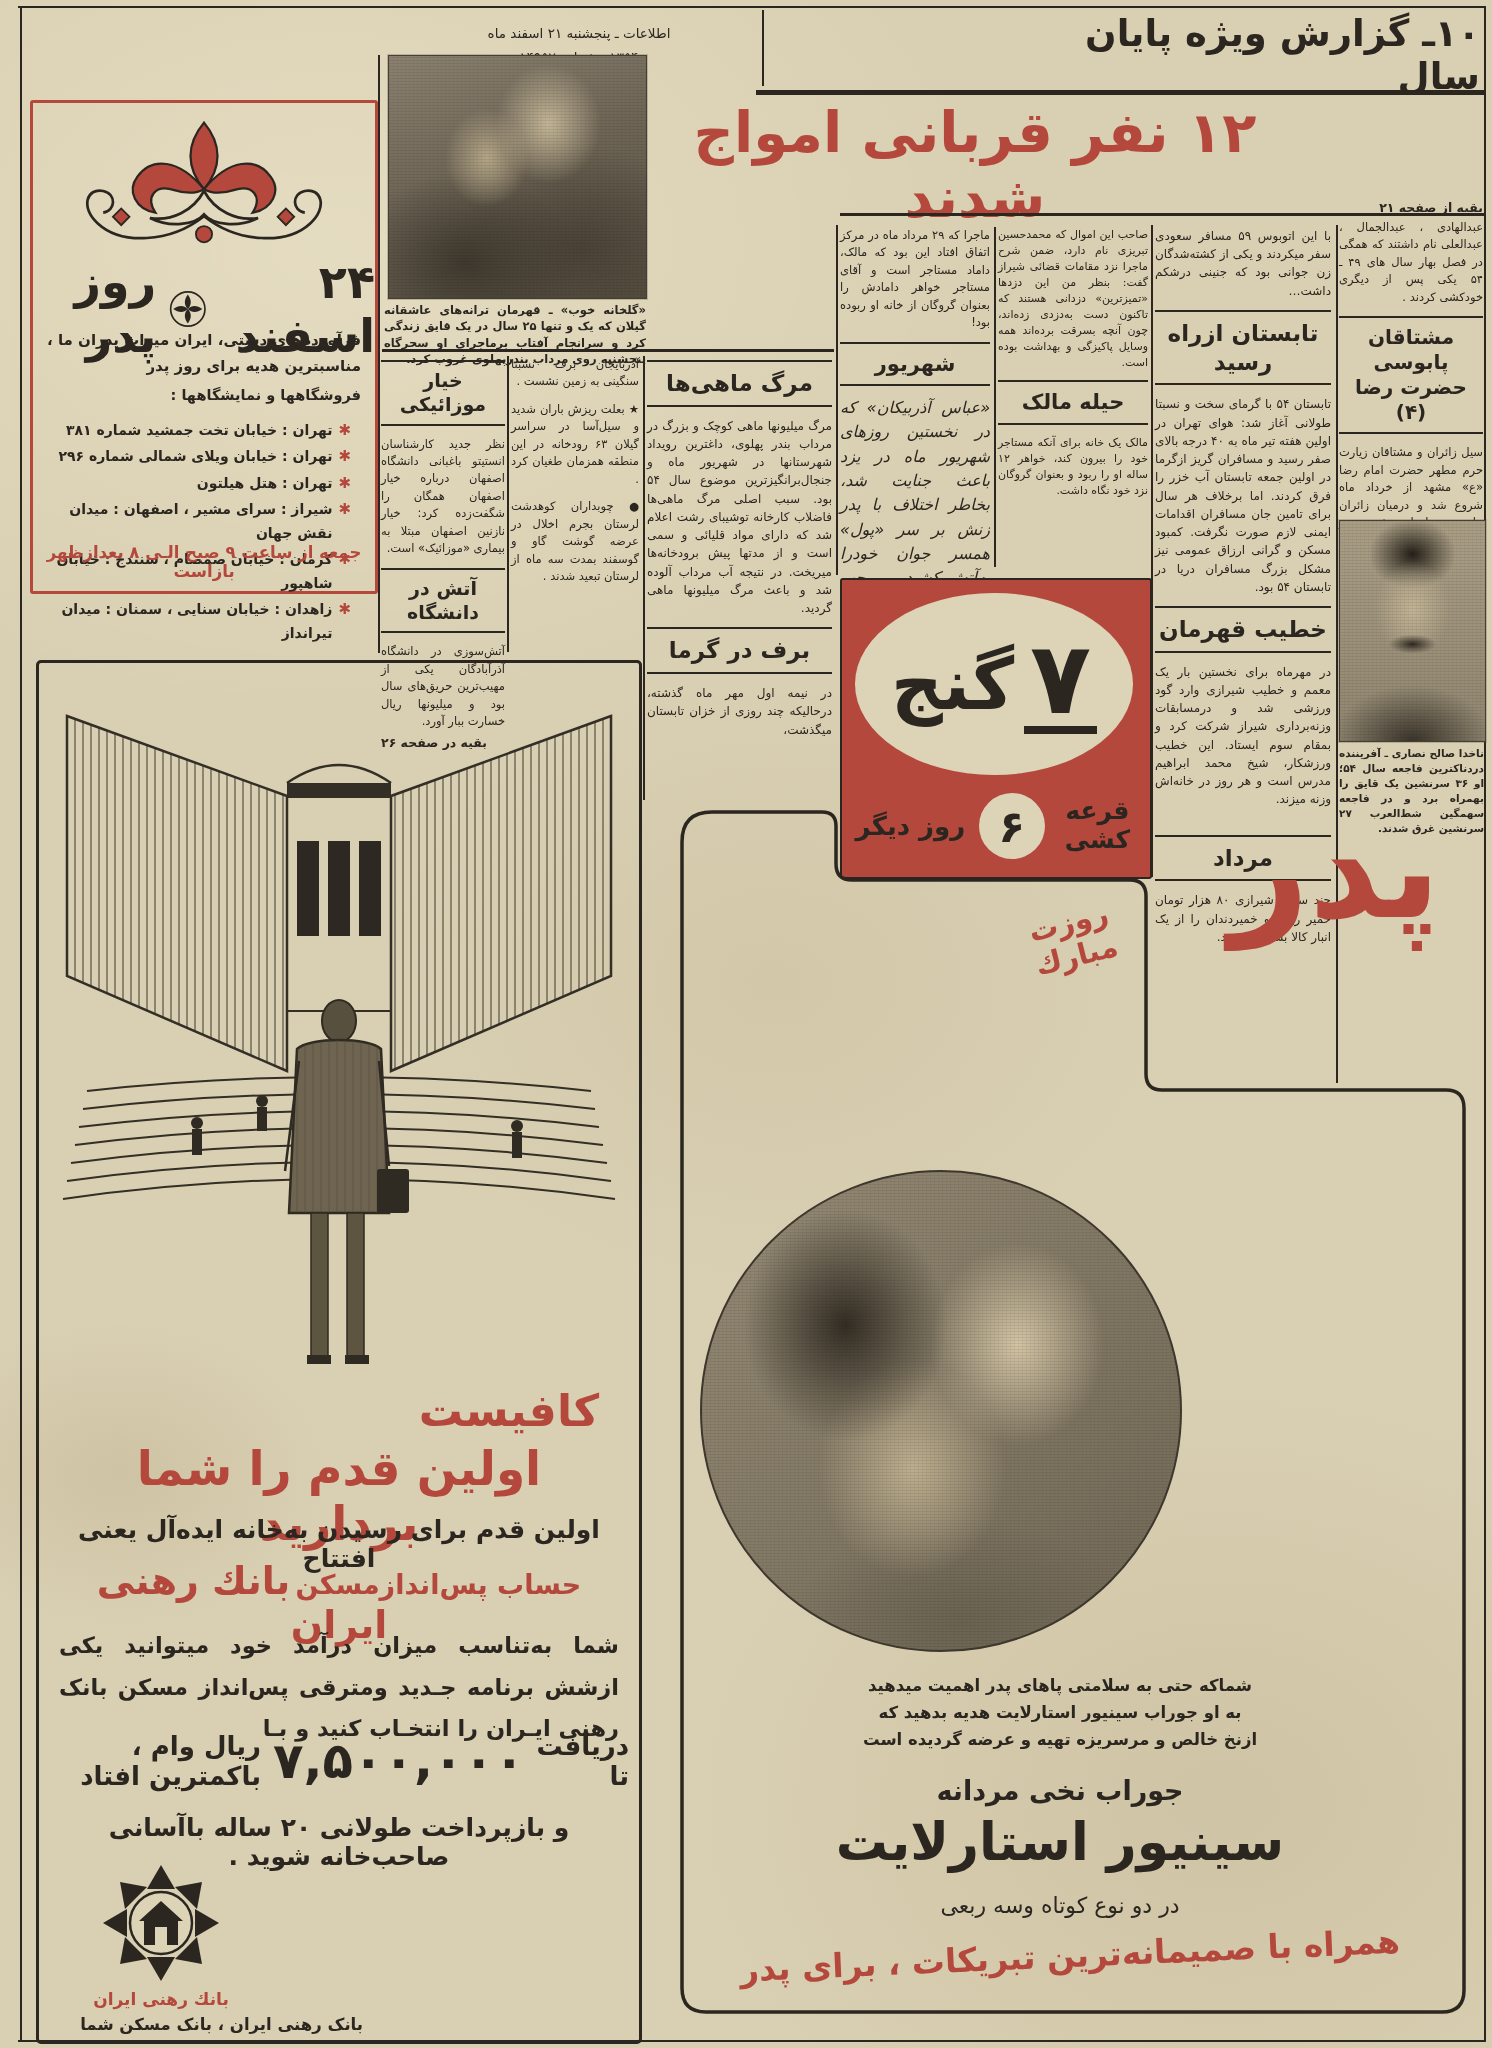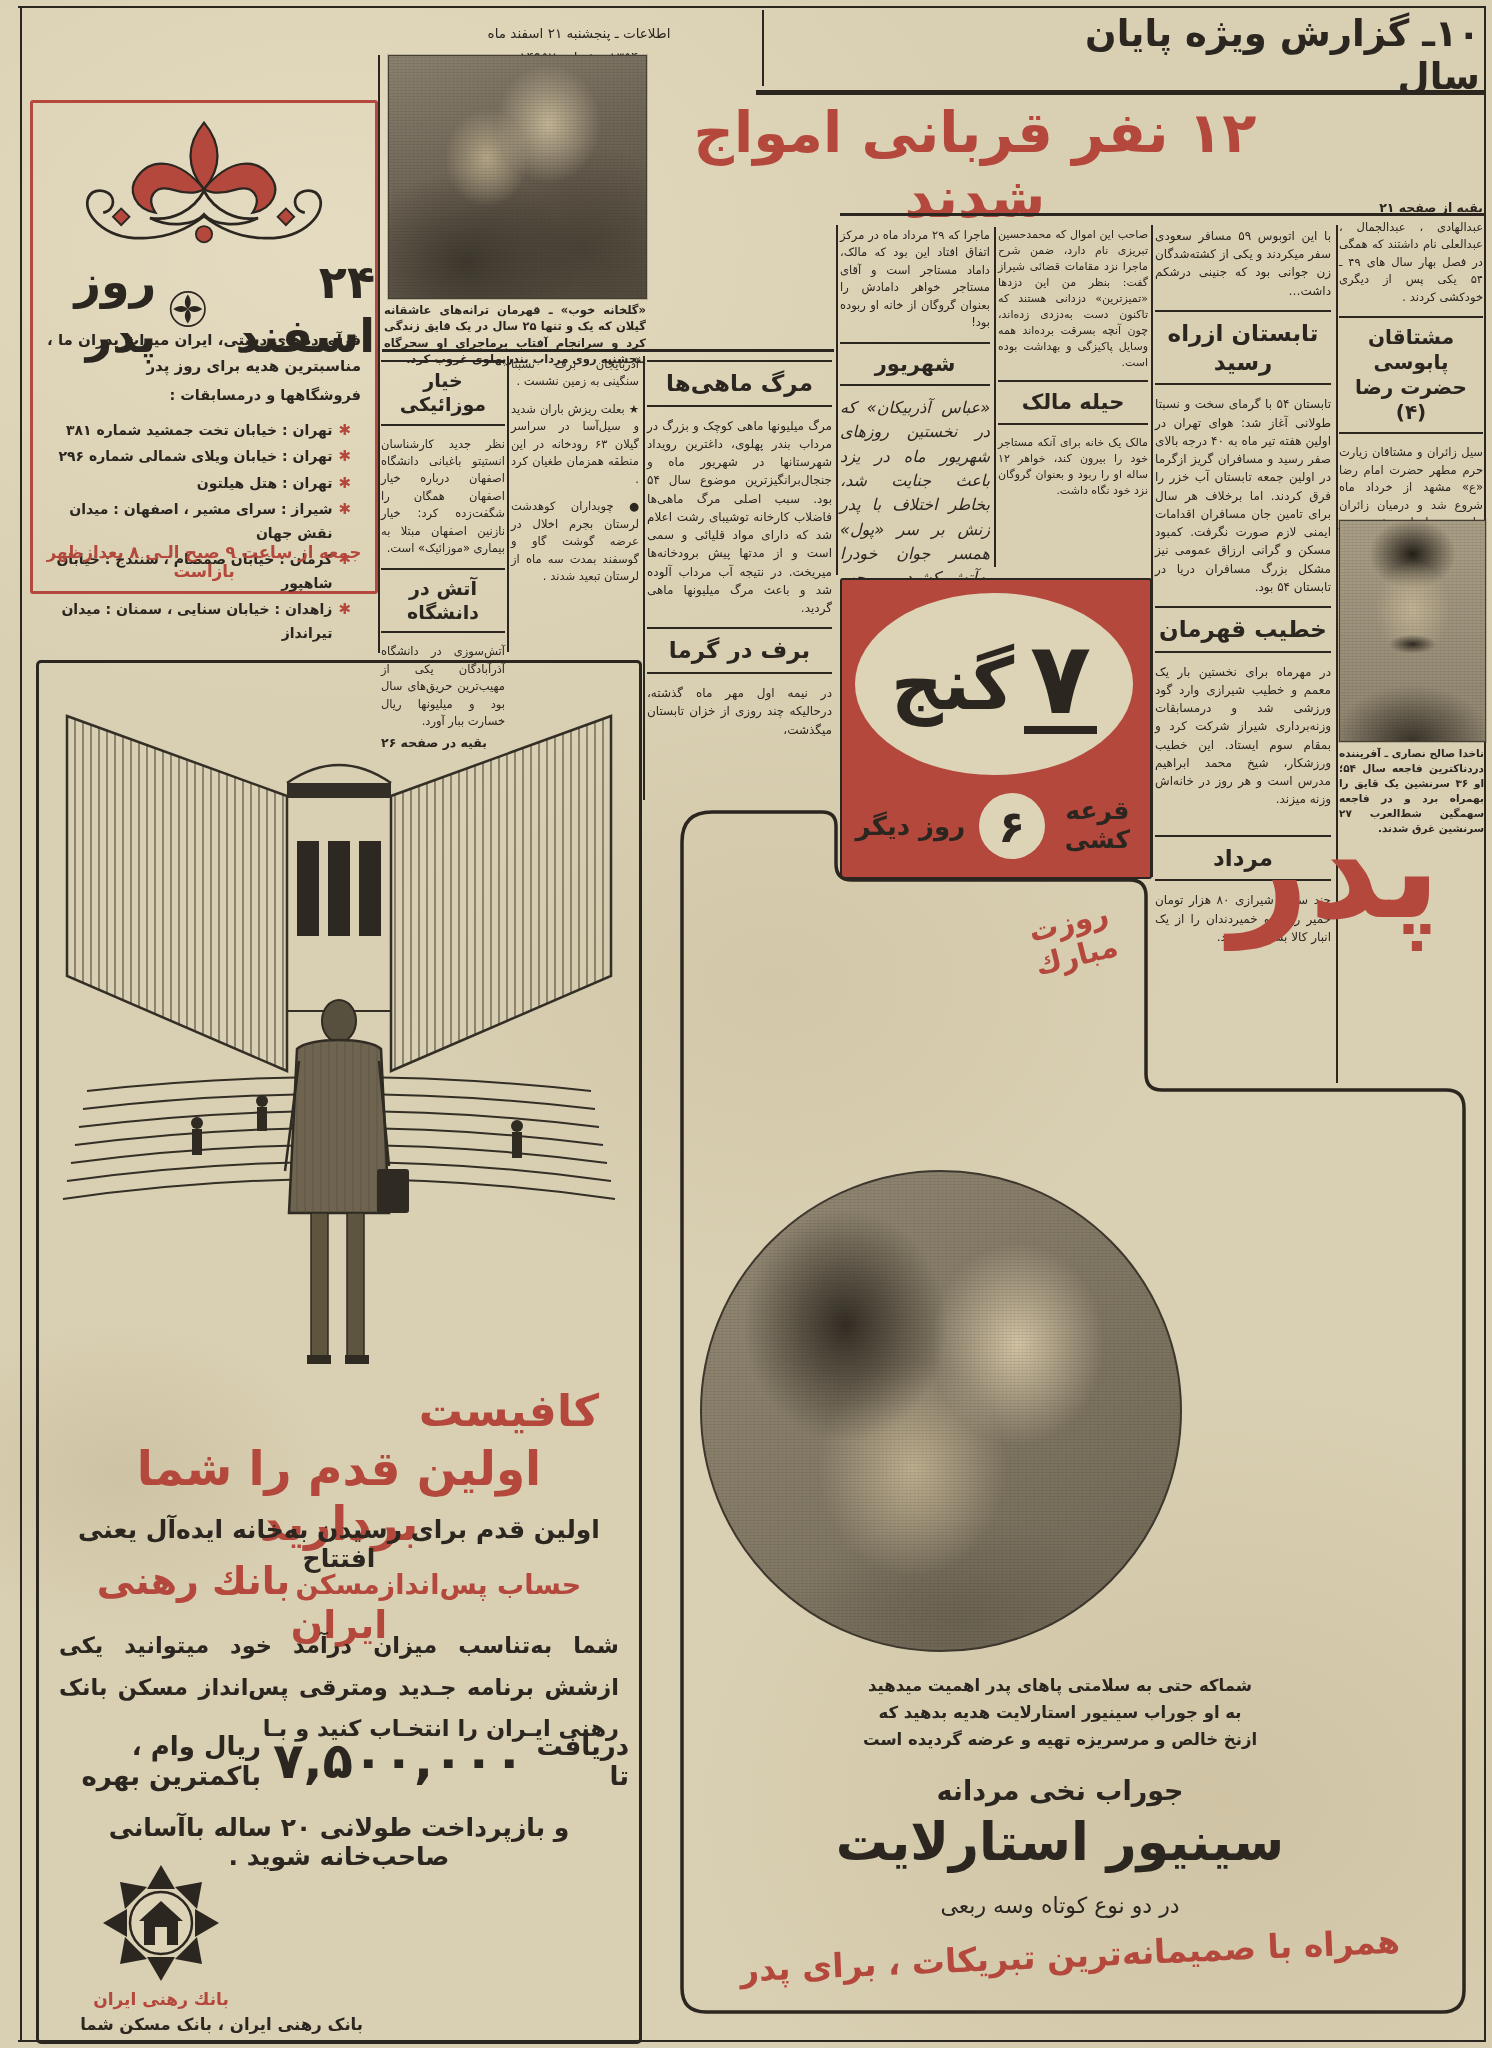--- a/index.html
+++ b/index.html
@@ -68,21 +68,21 @@
         <g fill="#2b2620">
           <path d="M30 8 C36 16 36 24 30 30 C24 24 24 16 30 8 Z"></path>
           <path d="M30 52 C36 44 36 36 30 30 C24 36 24 44 30 52 Z"></path>
           <path d="M8 30 C16 24 24 24 30 30 C24 36 16 36 8 30 Z"></path>
           <path d="M52 30 C44 24 36 24 30 30 C36 36 44 36 52 30 Z"></path>
         </g>
       </svg>
       <span style="font-size:46px;font-weight:bold;letter-spacing:-2px;">روز پدر</span>
     </div>
     <div style="position:absolute;left:14px;right:14px;top:224px;font-size:15px;font-weight:bold;line-height:1.75;text-align:justify;">فرآورده‌های دستی، ایران میراث پدران ما ، مناسبترین هدیه برای روز پدر</div>
-    <div style="position:absolute;right:14px;top:284px;font-size:14.5px;font-weight:bold;">فروشگاهها و درمسابقات :</div>
+    <div style="position:absolute;right:14px;top:284px;font-size:14.5px;font-weight:bold;">فروشگاهها و نمایشگاهها :</div>
     <div style="position:absolute;left:14px;right:24px;top:314px;">
       <div class="store-row">
           <span class="star">✱</span>
           <span>تهران : خیابان تخت جمشید شماره ۳۸۱</span>
         </div>
       <div class="store-row">
           <span class="star">✱</span>
           <span>تهران : خیابان ویلای شمالی شماره ۲۹۶</span>
         </div>
       <div class="store-row">
@@ -272,21 +272,21 @@
     <div class="red" style="position:absolute;left:14px;right:14px;top:778px;font-size:47px;font-weight:bold;text-align:center;letter-spacing:-2px;">اولین قدم را شما بردارید</div>
     <div style="position:absolute;left:10px;right:10px;top:852px;font-size:25px;font-weight:bold;text-align:center;">اولین قدم برای رسیدن به‌خانه ایده‌آل یعنی افتتاح</div>
     <div style="position:absolute;left:10px;right:10px;top:896px;text-align:center;">
       <span class="red" style="font-size:27px;font-weight:bold;">حساب پس‌اندازمسکن</span>
       <span class="red" style="font-size:38px;font-weight:bold;letter-spacing:-2px;">بانك رهنی ایران</span>
     </div>
     <div style="position:absolute;left:20px;right:20px;top:962px;font-size:22.5px;font-weight:bold;text-align:justify;line-height:1.85;">شما به‌تناسب میزان درآمد خود میتوانید یکی ازشش برنامه جـدید ومترقی پس‌انداز مسکن بانک رهنی ایـران را انتخـاب کنید و بـا</div>
     <div style="position:absolute;left:10px;right:10px;top:1068px;display:flex;justify-content:center;align-items:center;gap:12px;">
       <span style="font-size:26px;font-weight:bold;">دریافت تا</span>
       <span style="font-size:50px;font-weight:bold;letter-spacing:1px;">۷,۵۰۰,۰۰۰</span>
-      <span style="font-size:26px;font-weight:bold;">ریال وام ، باکمترین بهره</span>
+      <span style="font-size:26px;font-weight:bold;">ریال وام ، باکمترین افتاد</span>
     </div>
     <div style="position:absolute;left:10px;right:10px;top:1150px;font-size:25px;font-weight:bold;text-align:center;">و بازپرداخت طولانی ۲۰ ساله باآسانی صاحب‌خانه شوید .</div>
     <svg style="position:absolute;left:62px;top:1200px;" width="120" height="120" viewBox="0 0 120 120">
       <g fill="#2b2620">
         <polygon points="60,2 74,26 46,26"></polygon>
         <polygon points="118,60 94,74 94,46"></polygon>
         <polygon points="60,118 46,94 74,94"></polygon>
         <polygon points="2,60 26,46 26,74"></polygon>
         <polygon points="101,19 96,46 74,24"></polygon>
         <polygon points="101,101 74,96 96,74"></polygon>

